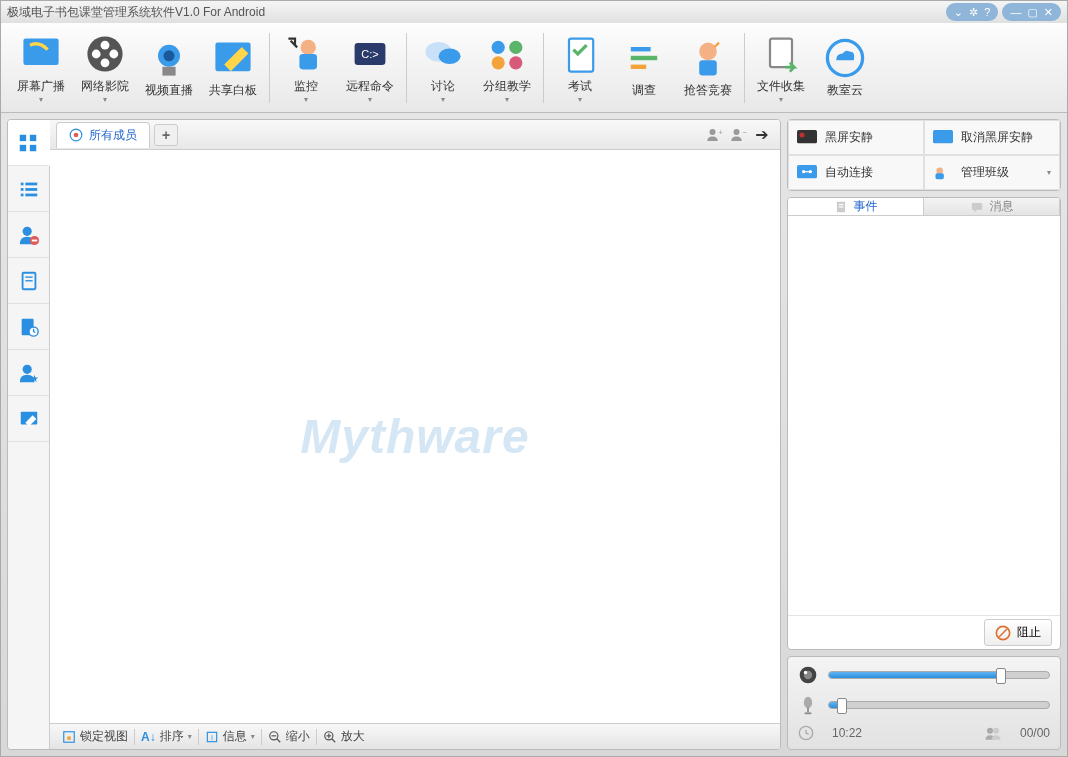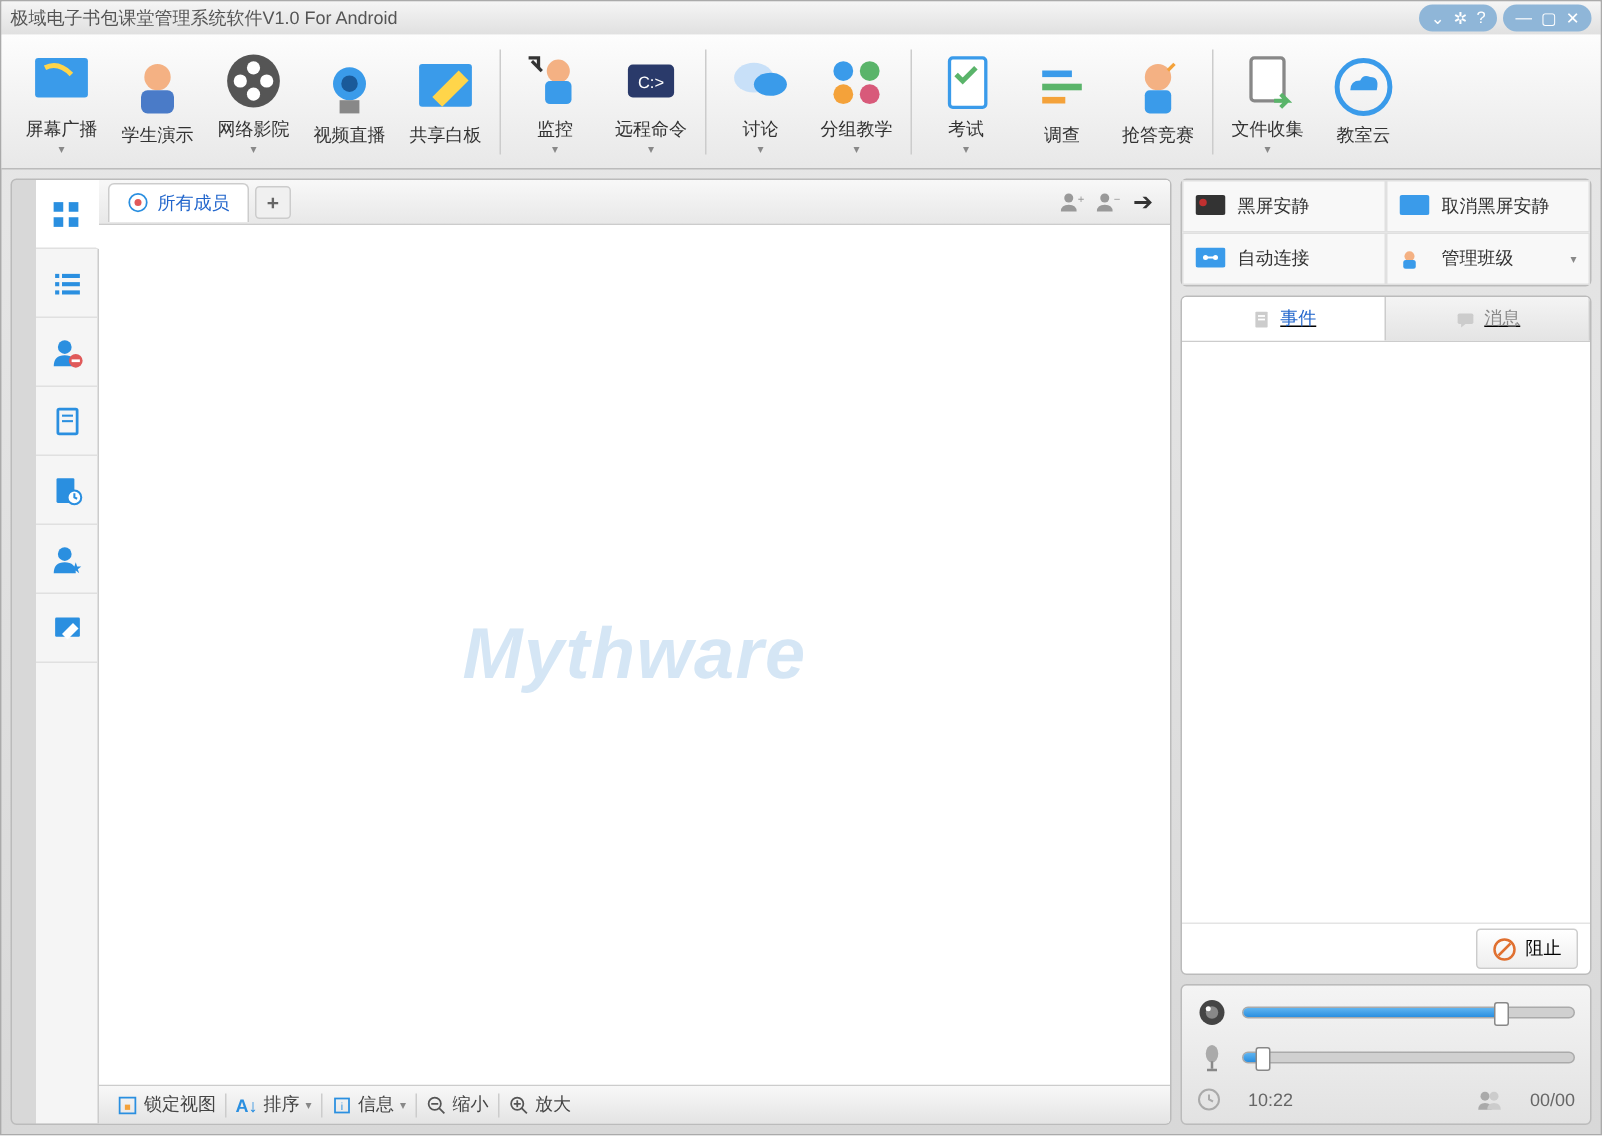--- a/index.html
+++ b/index.html
@@ -15,21 +15,21 @@
 
 .toolbar { height: 90px; background: linear-gradient(to bottom, #fdfdfd, #e8e8e8); border-bottom: 1px solid #bbb; display: flex; align-items: center; padding: 4px 8px; gap: 0; }
 .tool-item { display: flex; flex-direction: column; align-items: center; width: 64px; cursor: pointer; padding: 2px; }
 .tool-icon { width: 44px; height: 44px; display: flex; align-items: center; justify-content: center; }
 .tool-label { font-size: 12px; color: #333; margin-top: 2px; white-space: nowrap; }
 .tool-sep { width: 1px; height: 70px; background: #ccc; margin: 0 4px; }
 .dd { font-size: 8px; color: #888; }
 
 .main { flex: 1; display: flex; padding: 6px; gap: 6px; overflow: hidden; }
 
-.left-panel { flex: 1; display: flex; background: #d8d8d8; border: 1px solid #bbb; border-radius: 4px; overflow: hidden; padding-left: 16px; }
+.left-panel { flex: 1; display: flex; background: #d8d8d8; border: 1px solid #bbb; border-radius: 4px; overflow: hidden; }
 .left-tabs { width: 42px; background: #f5f5f5; display: flex; flex-direction: column; border-right: 1px solid #ccc; }
 .left-tab { height: 46px; display: flex; align-items: center; justify-content: center; cursor: pointer; border-bottom: 1px solid #e0e0e0; }
 .left-tab.active { background: #fff; border-right: 2px solid #fff; margin-right: -1px; }
 .left-tab svg { width: 22px; height: 22px; }
 
 .content { flex: 1; display: flex; flex-direction: column; background: #fff; }
 .content-header { height: 30px; background: linear-gradient(to bottom,#f8f8f8,#e8e8e8); border-bottom: 1px solid #ccc; display: flex; align-items: center; padding: 0 6px; }
 .tab-chip { background: #fff; border: 1px solid #ccc; border-bottom: none; border-radius: 4px 4px 0 0; padding: 4px 12px; font-size: 12px; color: #2266cc; display: flex; align-items: center; gap: 6px; }
 .add-tab { margin-left: 4px; width: 24px; height: 22px; background: #f0f0f0; border: 1px solid #ccc; border-radius: 3px; display:flex; align-items:center; justify-content:center; cursor:pointer; color:#666; font-size:14px; font-weight:bold; }
 .header-spacer { flex: 1; }
@@ -41,21 +41,21 @@
 .statusbar { height: 26px; background: linear-gradient(to bottom,#f8f8f8,#e4e4e4); border-top: 1px solid #ccc; display: flex; align-items: center; font-size: 12px; color: #444; gap: 0; padding: 0 6px; }
 .status-item { display:flex; align-items:center; gap:4px; padding: 0 6px; cursor:pointer; }
 .status-sep { width:1px; height:16px; background:#ccc; }
 
 .right-panel { width: 274px; display: flex; flex-direction: column; gap: 6px; }
 .quick-actions { background: #f8f8f8; border: 1px solid #bbb; border-radius: 4px; display: grid; grid-template-columns: 1fr 1fr; }
 .qa-item { padding: 8px; font-size: 12px; color: #333; display:flex; align-items:center; gap:8px; border: 1px solid #e0e0e0; cursor:pointer; }
 .qa-icon { width:20px; height:16px; display:flex; align-items:center; justify-content:center; }
 
 .events-panel { flex: 1; background: #fff; border: 1px solid #bbb; border-radius: 4px; display:flex; flex-direction:column; overflow:hidden; }
-.events-tabs { height: 30px; display:flex; border-bottom:1px solid #ccc;text-decoration:underline; }
+.events-tabs { height: 18px; display:flex; border-bottom:1px solid #ccc; }
 .ev-tab { flex:1; display:flex; align-items:center; justify-content:center; gap:6px; font-size:12px; cursor:pointer; background: linear-gradient(to bottom,#f4f4f4,#e4e4e4); border-right:1px solid #ccc; }
 .ev-tab.active { background:#fff; color:#2266cc; }
 .events-body { flex:1; background:#fff; }
 .events-footer { height: 34px; display:flex; align-items:center; justify-content:flex-end; padding: 0 8px; border-top:1px solid #e4e4e4; }
 .stop-btn { display:flex; align-items:center; gap:6px; font-size:12px; padding:4px 10px; border:1px solid #ccc; border-radius:3px; background: linear-gradient(to bottom,#fff,#eee); cursor:pointer; }
 
 .audio-panel { background: linear-gradient(to bottom,#f4f4f4,#e2e2e2); border:1px solid #bbb; border-radius:4px; padding:8px 10px; display:flex; flex-direction:column; gap:10px; }
 .slider-row { display:flex; align-items:center; gap:10px; }
 .slider-row .knob { width:20px; height:20px; }
 .slider { flex:1; height:8px; background:#d0d0d0; border-radius:4px; position:relative; border:1px solid #aaa; }
@@ -95,29 +95,20 @@
             <rect x="4" y="6" width="32" height="24" rx="2" fill="#3a9bea"></rect>
             <path d="M10 12 Q18 8 26 16" stroke="#ffd54a" stroke-width="3" fill="none"></path>
           </svg>
         </div>
       <div class="tool-label">屏幕广播</div>
         <div class="dd">▾</div>
     </div>
     <div class="tool-item">
       <div class="tool-icon">
           <svg viewBox="0 0 40 40">
-            <circle cx="20" cy="14" r="8" fill="#f4b183"></circle>
-            <rect x="10" y="22" width="20" height="14" rx="4" fill="#4a7bc8"></rect>
-          </svg>
-        </div>
-      <div class="tool-label">学生演示</div>
-    </div>
-    <div class="tool-item">
-      <div class="tool-icon">
-          <svg viewBox="0 0 40 40">
             <circle cx="20" cy="20" r="16" fill="#555"></circle>
             <circle cx="12" cy="20" r="4" fill="#fff"></circle>
             <circle cx="28" cy="20" r="4" fill="#fff"></circle>
             <circle cx="20" cy="12" r="4" fill="#fff"></circle>
             <circle cx="20" cy="28" r="4" fill="#fff"></circle>
           </svg>
         </div>
       <div class="tool-label">网络影院</div>
         <div class="dd">▾</div>
     </div>

